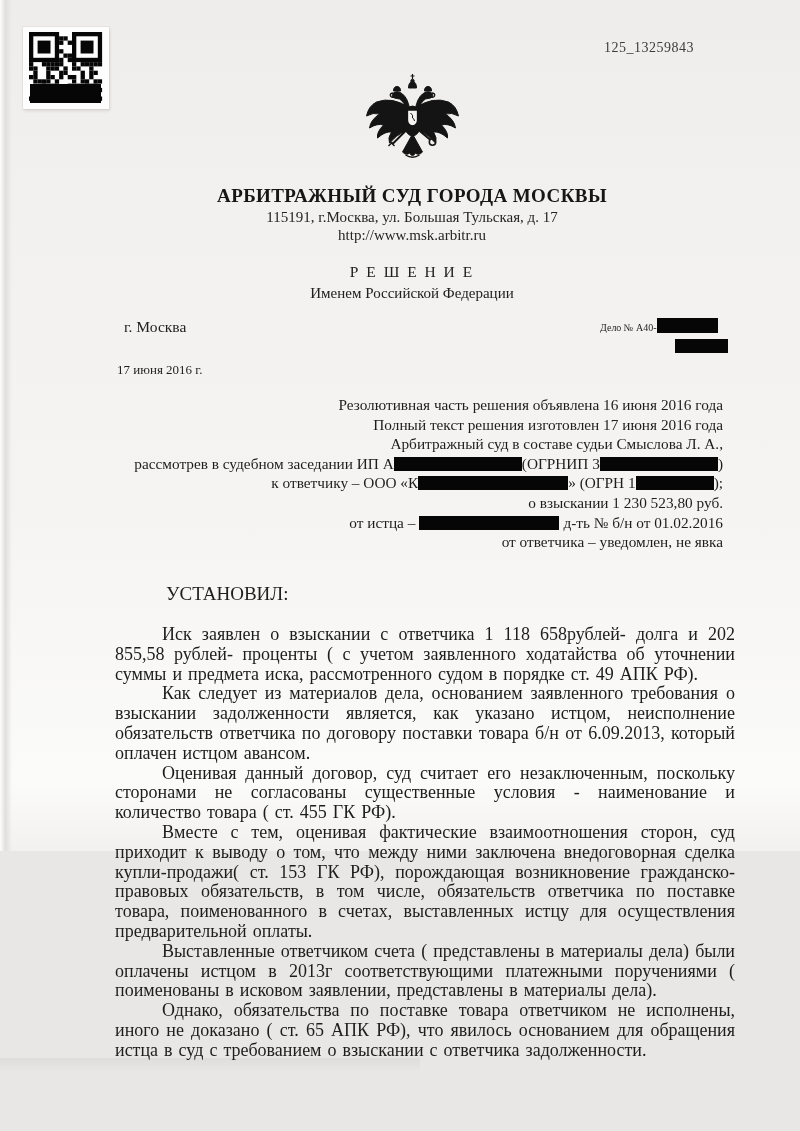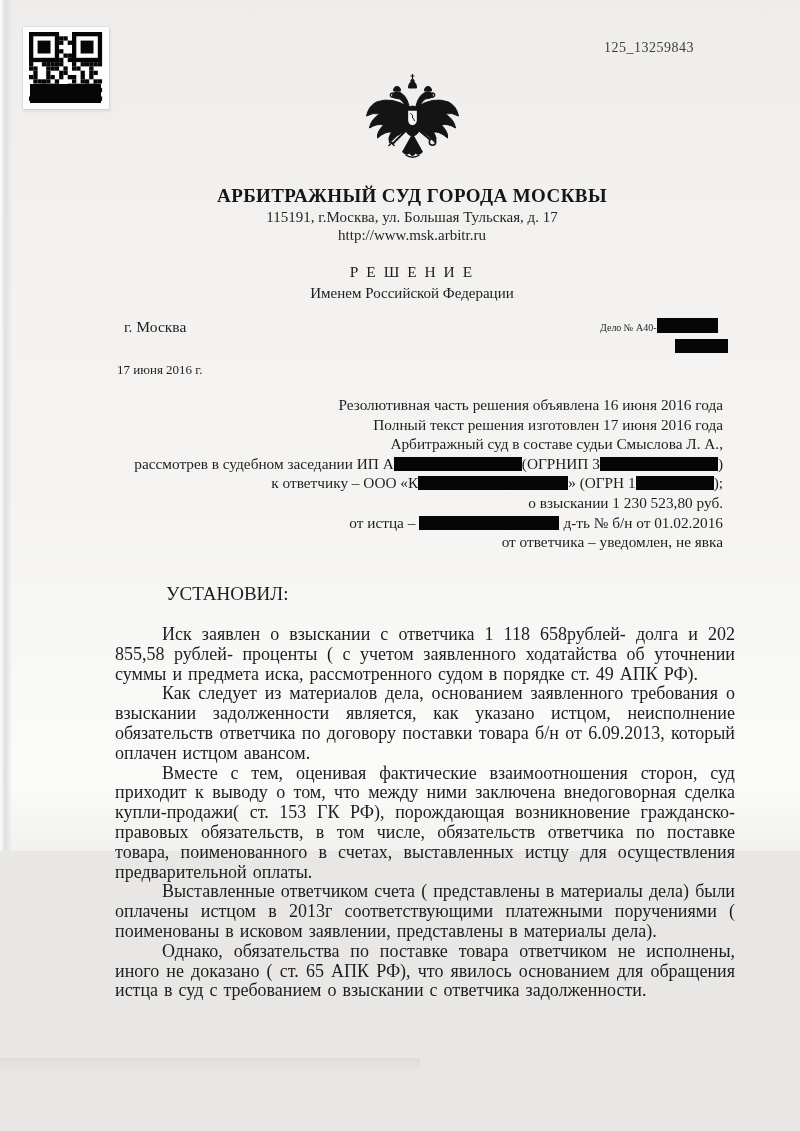--- a/index.html
+++ b/index.html
@@ -209,17 +209,18 @@
     <div>о взыскании 1 230 523,80 руб.</div>
     <div class="indent-sp"><span>от истца –</span><span class="redact r-istca"></span><span>д-ть № б/н от 01.02.2016</span></div>
     <div>от ответчика – уведомлен, не явка</div>
   </div>
 
   <div class="ustanovil">УСТАНОВИЛ:</div>
 
   <div class="paragraphs">
     <p>Иск заявлен о взыскании с ответчика 1 118 658рублей- долга и 202 855,58 рублей- проценты ( с учетом заявленного ходатайства об уточнении суммы и предмета иска, рассмотренного судом в порядке ст. 49 АПК РФ).</p>
     <p>Как следует из материалов дела, основанием заявленного требования о взыскании задолженности является, как указано истцом, неисполнение обязательств ответчика по договору поставки товара б/н от 6.09.2013, который оплачен истцом авансом.</p>
+    <p>Оценивая данный договор, суд считает его незаключенным, поскольку сторонами не согласованы существенные условия - наименование и количество товара ( ст. 455 ГК РФ).</p>
     <p>Вместе с тем, оценивая фактические взаимоотношения сторон, суд приходит к выводу о том, что между ними заключена внедоговорная сделка купли-продажи( ст. 153 ГК РФ), порождающая возникновение гражданско-правовых обязательств, в том числе, обязательств ответчика по поставке товара, поименованного в счетах, выставленных истцу для осуществления предварительной оплаты.</p>
     <p>Выставленные ответчиком счета ( представлены в материалы дела) были оплачены истцом в 2013г соответствующими платежными поручениями ( поименованы в исковом заявлении, представлены в материалы дела).</p>
     <p>Однако, обязательства по поставке товара ответчиком не исполнены, иного не доказано ( ст. 65 АПК РФ), что явилось основанием для обращения истца в суд с требованием о взыскании с ответчика задолженности.</p>
   </div>
 </div>
 
 </body></html>

